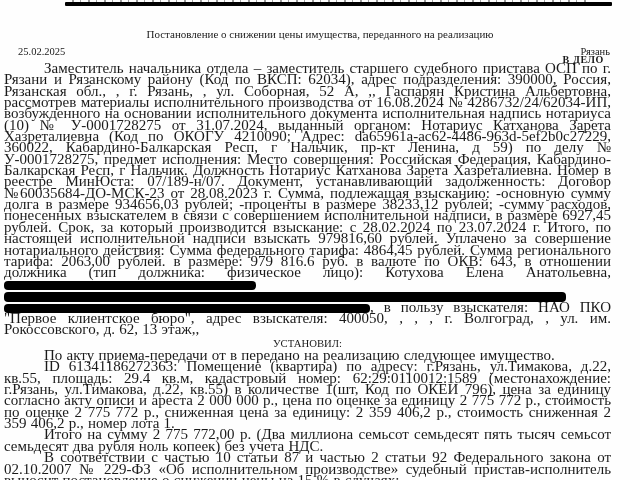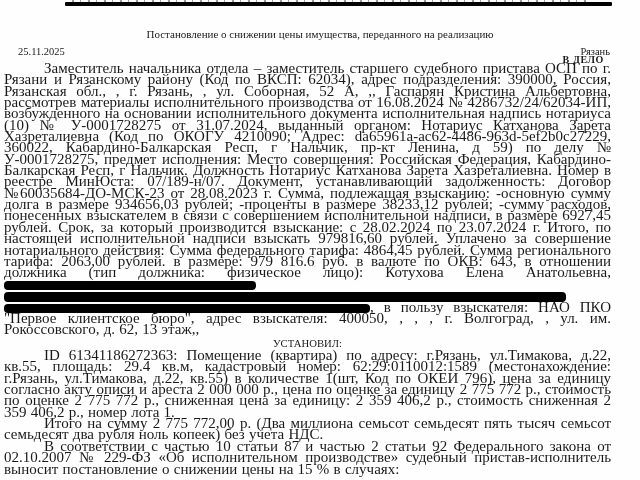--- a/index.html
+++ b/index.html
@@ -73,32 +73,33 @@
 <div class="page">
 
   <div class="top-frag"></div>
   <div class="top-bar"></div>
 
   <div class="stamp">В ДЕЛО</div>
 
   <div class="title">Постановление о снижении цены имущества, переданного на реализацию</div>
 
   <div class="dateline">
-    <span>25.11.2025</span>
+    <span>25.02.2025</span>
     <span>Рязань</span>
   </div>
 
   <div class="body">
 
     <p class="para"><span>Заместитель начальника отдела – заместитель старшего судебного пристава ОСП по г. Рязани и Рязанскому району (Код по ВКСП: 62034), адрес подразделения: 390000, Россия, Рязанская обл., , г. Рязань, , ул. Соборная, 52 А, ,, Гаспарян Кристина Альбертовна, рассмотрев материалы исполнительного производства от 16.08.2024 № 4286732/24/62034-ИП, возбужденного на основании исполнительного документа исполнительная надпись нотариуса (10) № У-0001728275 от 31.07.2024, выданный органом: Нотариус Катханова Зарета Хазреталиевна (Код по ОКОГУ 4210090; Адрес: da65961a-ac62-4486-963d-5ef2b0c27229, 360022, Кабардино-Балкарская Респ, г Нальчик, пр-кт Ленина, д 59) по делу № У-0001728275, предмет исполнения: Место совершения: Российская Федерация, Кабардино-Балкарская Респ, г Нальчик. Должность Нотариус Катханова Зарета Хазреталиевна. Номер в реестре МинЮста: 07/189-н/07. Документ, устанавливающий задолженность: Договор №60035684-ДО-МСК-23 от 28.08.2023 г. Сумма, подлежащая взысканию: -основную сумму долга в размере 934656,03 рублей; -проценты в размере 38233,12 рублей; -сумму расходов, понесенных взыскателем в связи с совершением исполнительной надписи, в размере 6927,45 рублей. Срок, за который производится взыскание: с 28.02.2024 по 23.07.2024 г. Итого, по настоящей исполнительной надписи взыскать 979816,60 рублей. Уплачено за совершение нотариального действия: Сумма федерального тарифа: 4864,45 рублей. Сумма регионального тарифа: 2063,00 рублей. в размере: 979 816.6 руб. в валюте по ОКВ: 643, в отношении должника (тип должника: физическое лицо): Котухова Елена Анатольевна,</span>
       <span class="redact r1"></span>
       <span class="redact r2"></span>
       <span class="redact r3"></span><span>, в пользу взыскателя: НАО ПКО "Первое клиентское бюро", адрес взыскателя: 400050, , , , г. Волгоград, , ул. им. Рокоссовского, д. 62, 13 этаж,,</span></p>
 
     <p class="heading">УСТАНОВИЛ:</p>
 
+    <p class="para">По акту приема-передачи от в передано на реализацию следующее имущество.</p>
     <p class="para">ID 61341186272363: Помещение (квартира) по адресу: г.Рязань, ул.Тимакова, д.22, кв.55, площадь: 29.4 кв.м, кадастровый номер: 62:29:0110012:1589 (местонахождение: г.Рязань, ул.Тимакова, д.22, кв.55) в количестве 1(шт, Код по ОКЕИ 796), цена за единицу согласно акту описи и ареста 2 000 000 р., цена по оценке за единицу 2 775 772 р., стоимость по оценке 2 775 772 р., сниженная цена за единицу: 2 359 406,2 р., стоимость сниженная 2 359 406,2 р., номер лота 1.</p>
     <p class="para">Итого на сумму 2 775 772,00 р. (Два миллиона семьсот семьдесят пять тысяч семьсот семьдесят два рубля ноль копеек) без учета НДС.</p>
     <p class="para">В соответствии с частью 10 статьи 87 и частью 2 статьи 92 Федерального закона от 02.10.2007 № 229-ФЗ «Об исполнительном производстве» судебный пристав-исполнитель выносит постановление о снижении цены на 15 % в случаях:</p>
 
   </div>
 
 </div>
 
 </body></html>

